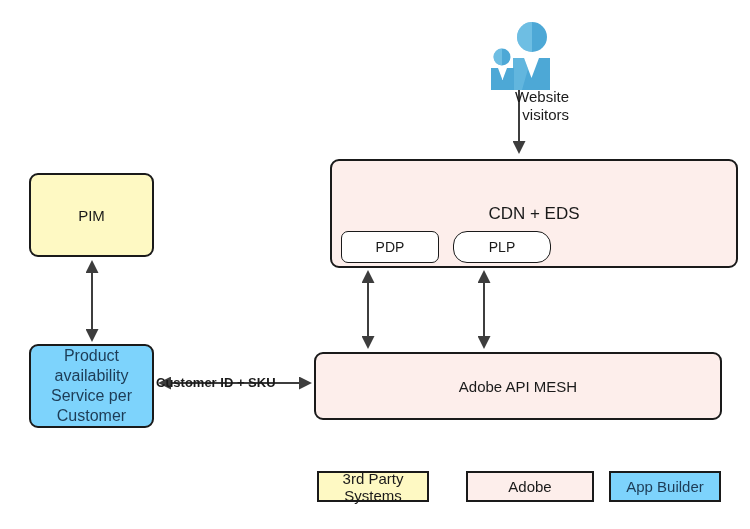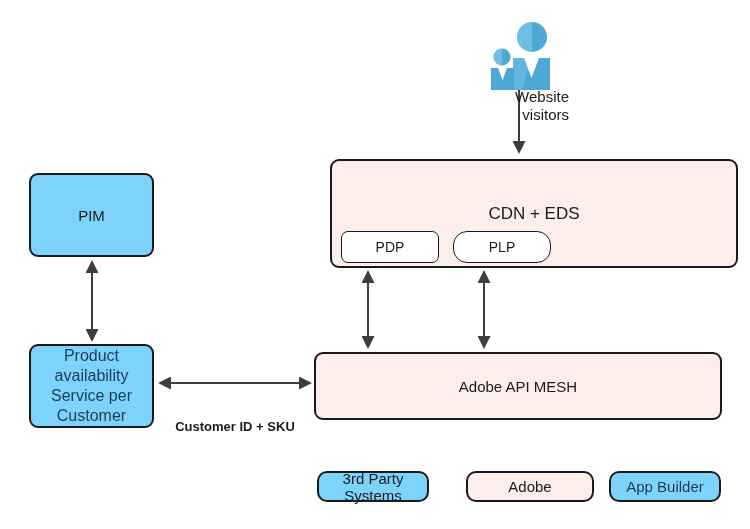--- a/index.html
+++ b/index.html
@@ -23,37 +23,37 @@
     border: 2px solid #1a1a1a;
     border-radius: 9px;
     box-sizing: border-box;
     display: flex;
     align-items: center;
     justify-content: center;
     text-align: center;
     z-index: 2;
   }
   .node.pink  { background: #fdeeeb; }
-  .node.blue  { background: #7dd3fc; }
+  .node.blue  { background: #fef9c3; }
   .node.green { background: #7dd3fc; }
   .node.white { background: #ffffff; }
 
   .pim-box      { left: 29px;  top: 173px; width: 125px; height: 84px; font-size: 15px; }
   .cdn-box      { left: 314px; top: 159px; width: 408px; height: 109px; display:block;margin-left:16px; }
   .cdn-title    { position: absolute; left: 0; top: 43px; width: 100%; text-align: center;
                   font-size: 17px; }
   .pdp-box      { left: 9px;   top: 70px;  width: 98px;  height: 32px; font-size: 14px;
                   border-radius: 7px; border-width: 1.5px; }
   .plp-box      { left: 121px; top: 70px;  width: 98px;  height: 32px; font-size: 14px;
                   border-radius: 14px; border-width: 1.5px; }
   .product-box  { left: 29px;  top: 344px; width: 125px; height: 84px; font-size: 16px;
                   line-height: 20px; font-weight: 500; color: #1d3c56; padding: 2px 8px; }
   .mesh-box     { left: 314px; top: 352px; width: 408px; height: 68px; font-size: 15px; }
 
-  .legend-box   { top: 471px; height: 31px; font-size: 15px; border-radius: 10px; }
+  .legend-box   { top: 471px; height: 31px; font-size: 15px; border-radius: 0; }
   .legend-1     { left: 317px; width: 112px; }
   .legend-2     { left: 466px; width: 128px; }
   .legend-3     { left: 609px; width: 112px; color: #1d3c56; }
 
   .visitors-icon {
     position: absolute;
     left: 488px; top: 20px;
     width: 64px; height: 70px;
     z-index: 2;
   }
@@ -64,25 +64,24 @@
     text-align: right;
     font-weight: normal;
     font-size: 15px;
     line-height: 18px;
     z-index: 3;
   }
   .edge-label {
     position: absolute;
     left: 156px; top: 375px;
     width: 158px;
-    text-align: center;
+    text-align: left;
     font-weight: bold;
     font-size: 13px;
     z-index: 3;
-    margin-top: 44px;
   }
 </style>
 </head>
 <body>
 
 <div class="canvas">
 
   <svg class="arrow-layer" width="750" height="529" viewBox="0 0 750 529">
     <defs>
       <marker id="ah" viewBox="0 0 10 10" refX="8.5" refY="5" markerWidth="6.5" markerHeight="6.5" orient="auto-start-reverse">

